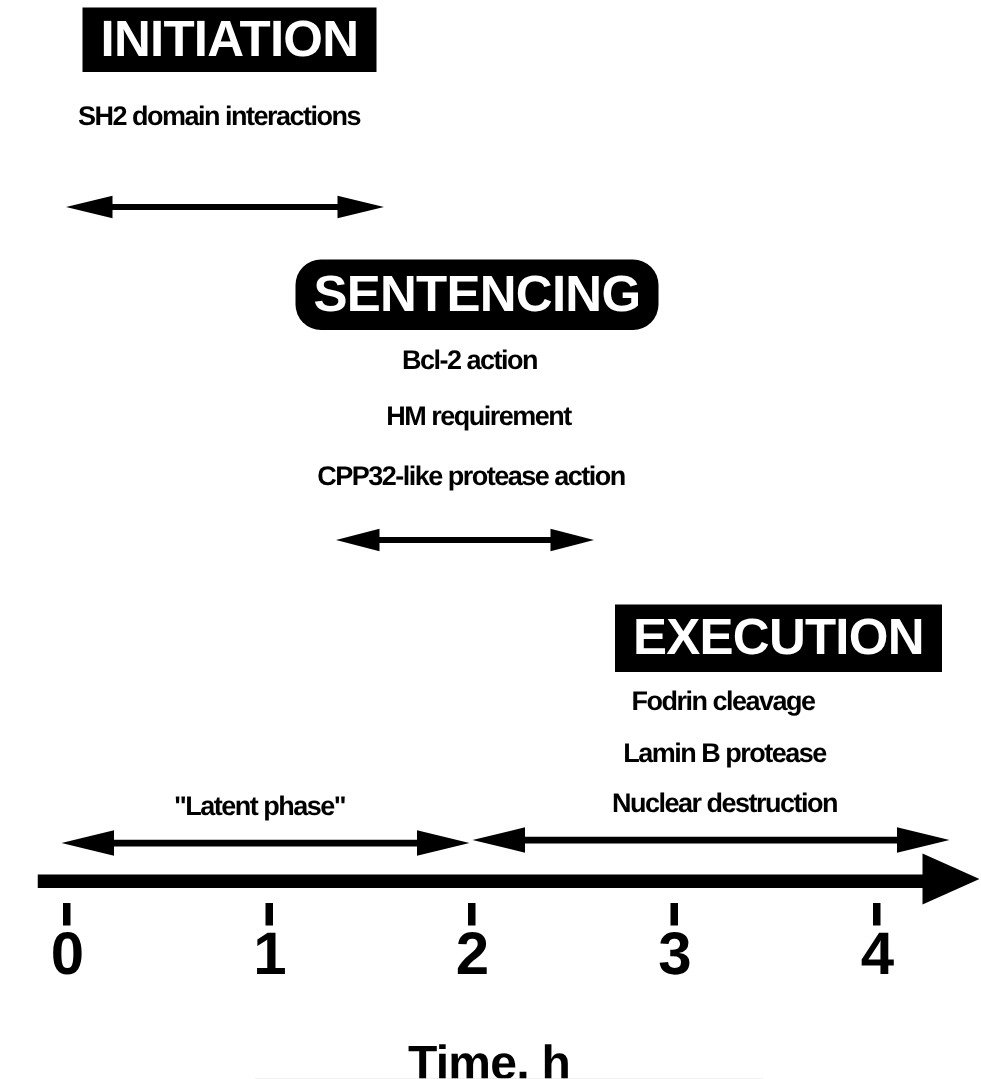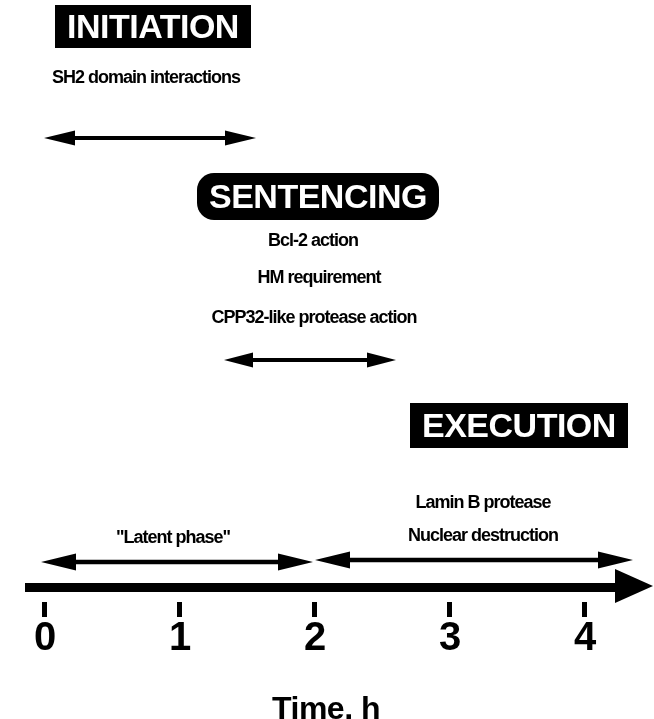--- a/index.html
+++ b/index.html
@@ -81,20 +81,21 @@
   <div class="evt" style="left:313px;top:227px;">Bcl-2 action</div>
   <div class="evt" style="left:319px;top:264px;">HM requirement</div>
   <div class="evt evt-wrap" style="left:314px;top:304px;">CPP32-like protease action</div>
   <svg class="arrow" style="left:223px;top:349px;" width="174" height="22" viewBox="0 0 174 22">
     <line x1="24" y1="11" x2="150" y2="11" stroke-width="4"></line>
     <polygon points="1,11 30,3.5 30,18.5"></polygon>
     <polygon points="173,11 144,3.5 144,18.5"></polygon>
   </svg>
 
   <div class="black-box" style="left:370px;top:403px;height:45px;margin-left:40px;">EXECUTION</div>
+  <div class="evt" style="left:482px;top:454px;">Fodrin cleavage</div>
   <div class="evt" style="left:483px;top:489px;">Lamin B protease</div>
   <div class="evt" style="left:483px;top:522px;">Nuclear destruction</div>
 
   <div class="evt" style="left:173px;top:524px;">"Latent phase"</div>
 
   <svg class="arrow" style="left:40px;top:551px;" width="274" height="22" viewBox="0 0 274 22">
     <line x1="30" y1="11" x2="244" y2="11" stroke-width="4.5"></line>
     <polygon points="1,11 36,2.5 36,19.5"></polygon>
     <polygon points="273,11 238,2.5 238,19.5"></polygon>
   </svg>

